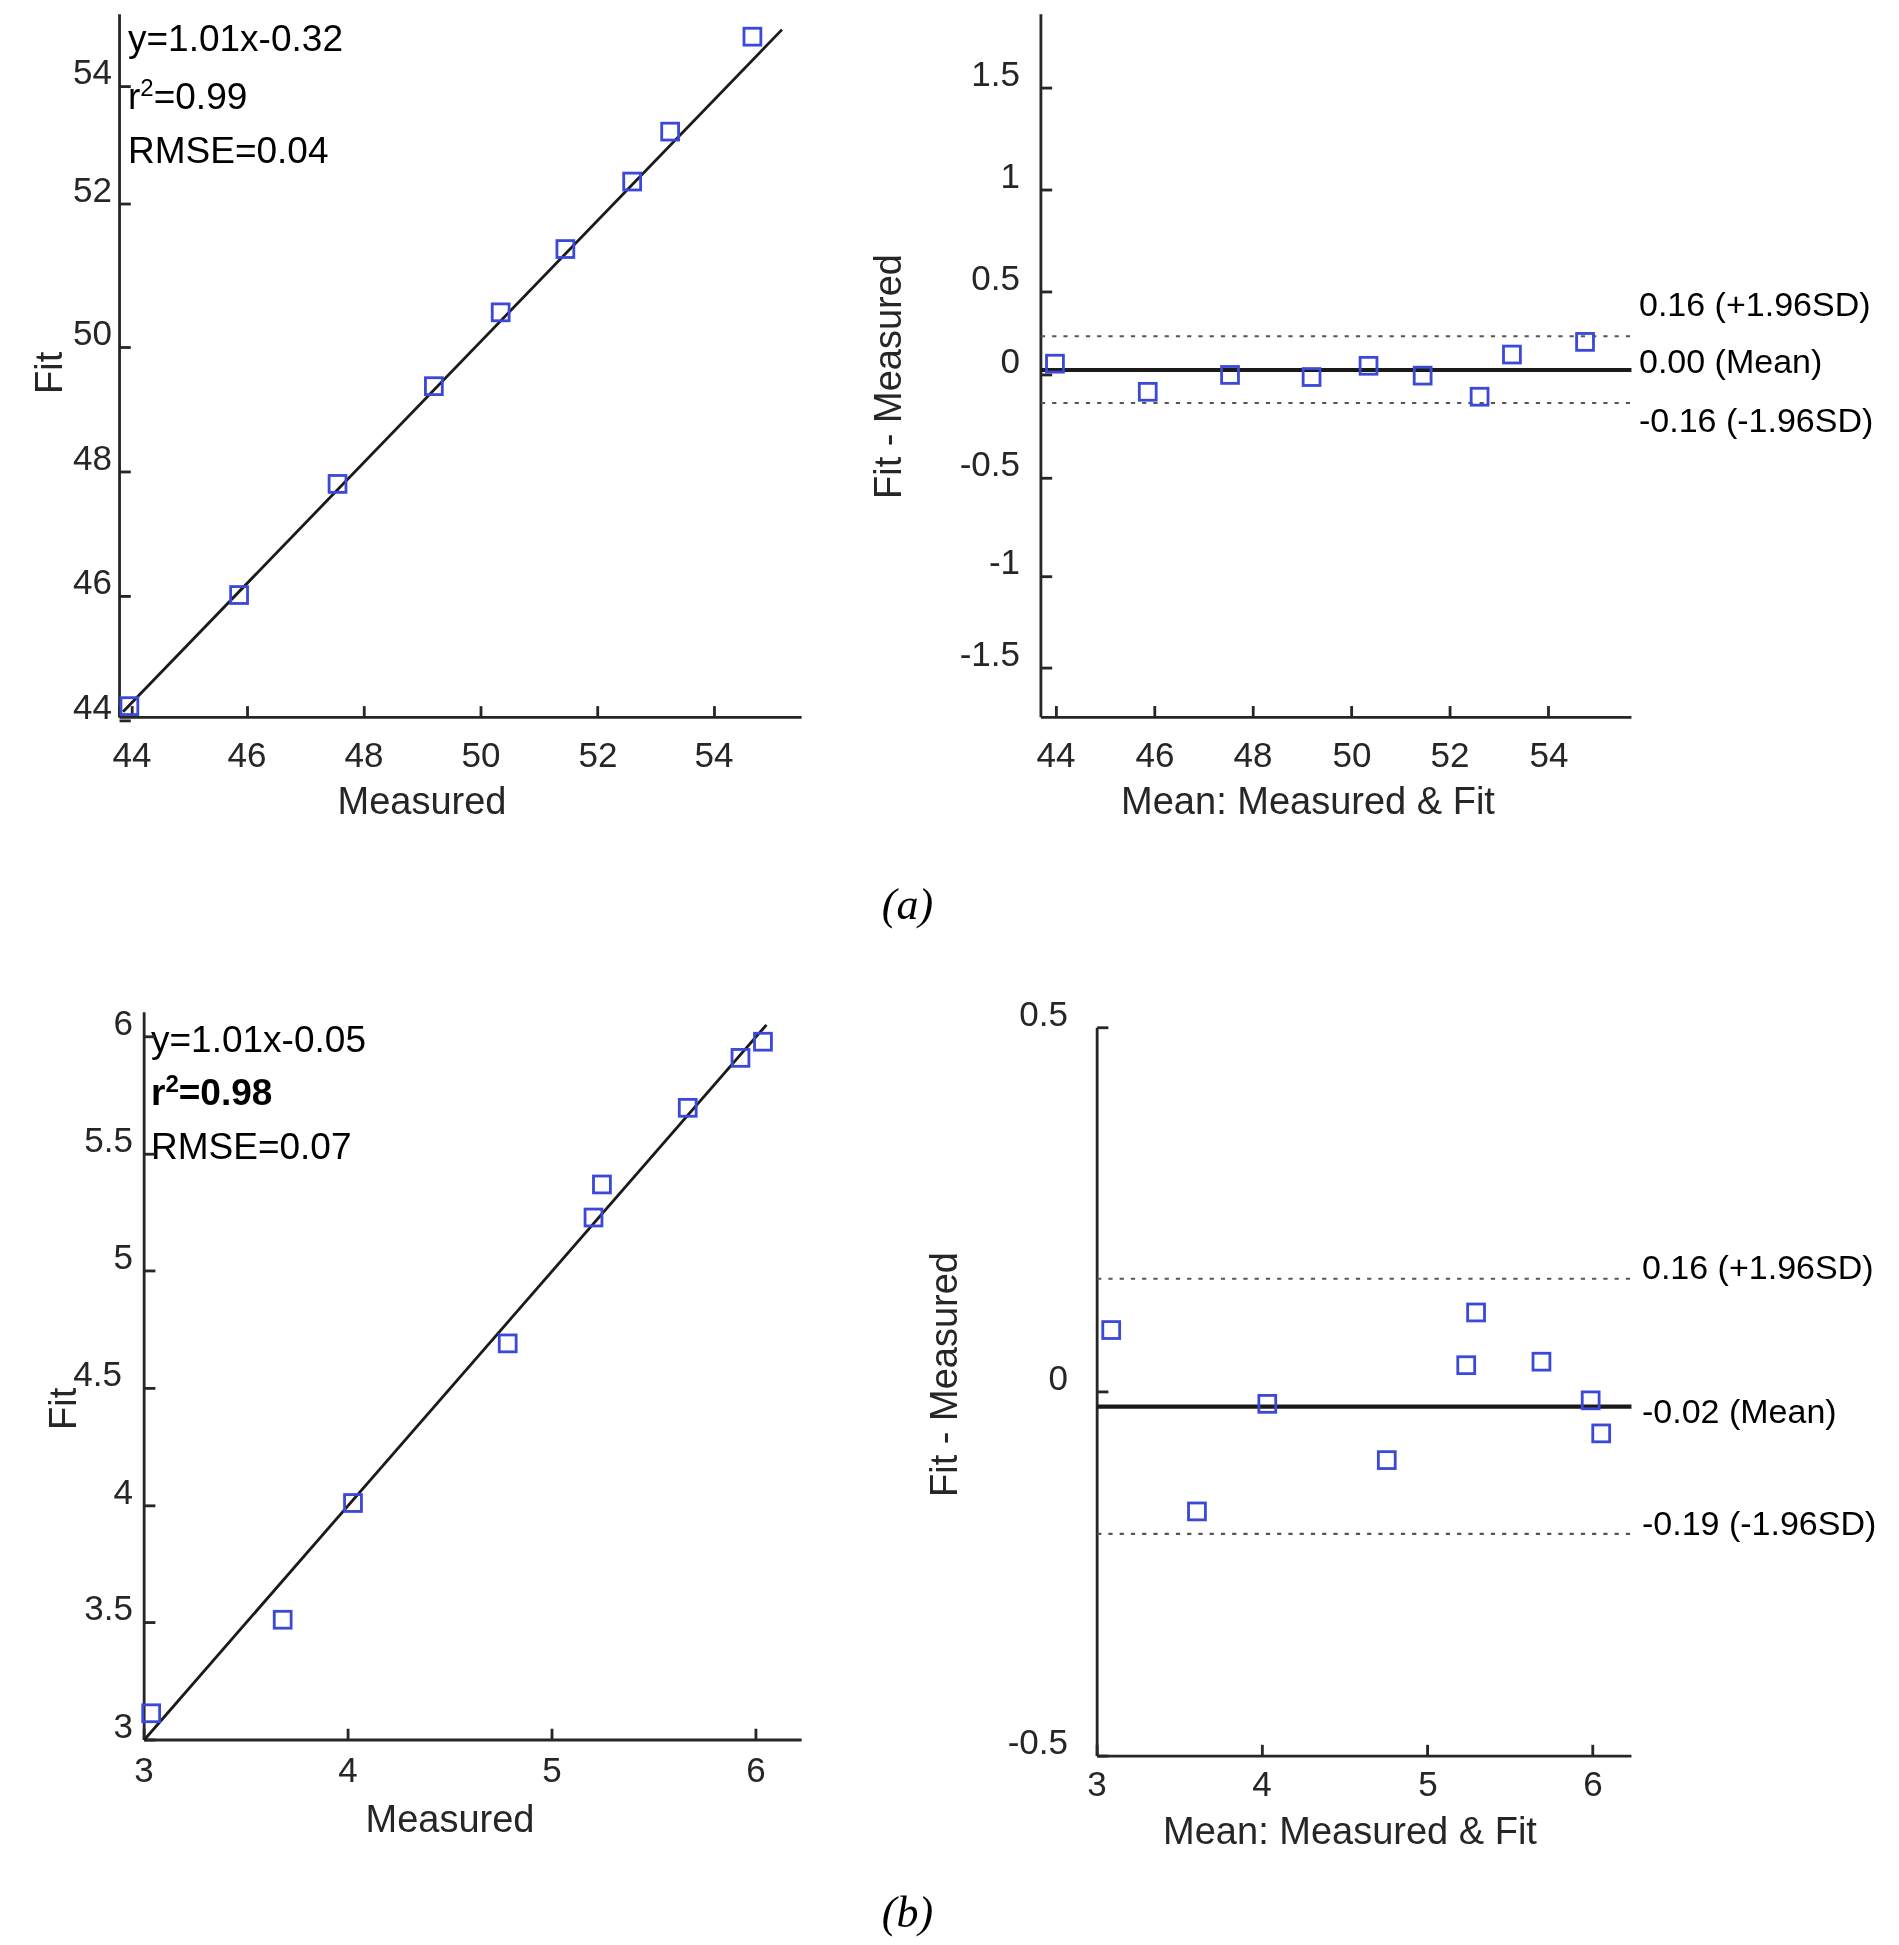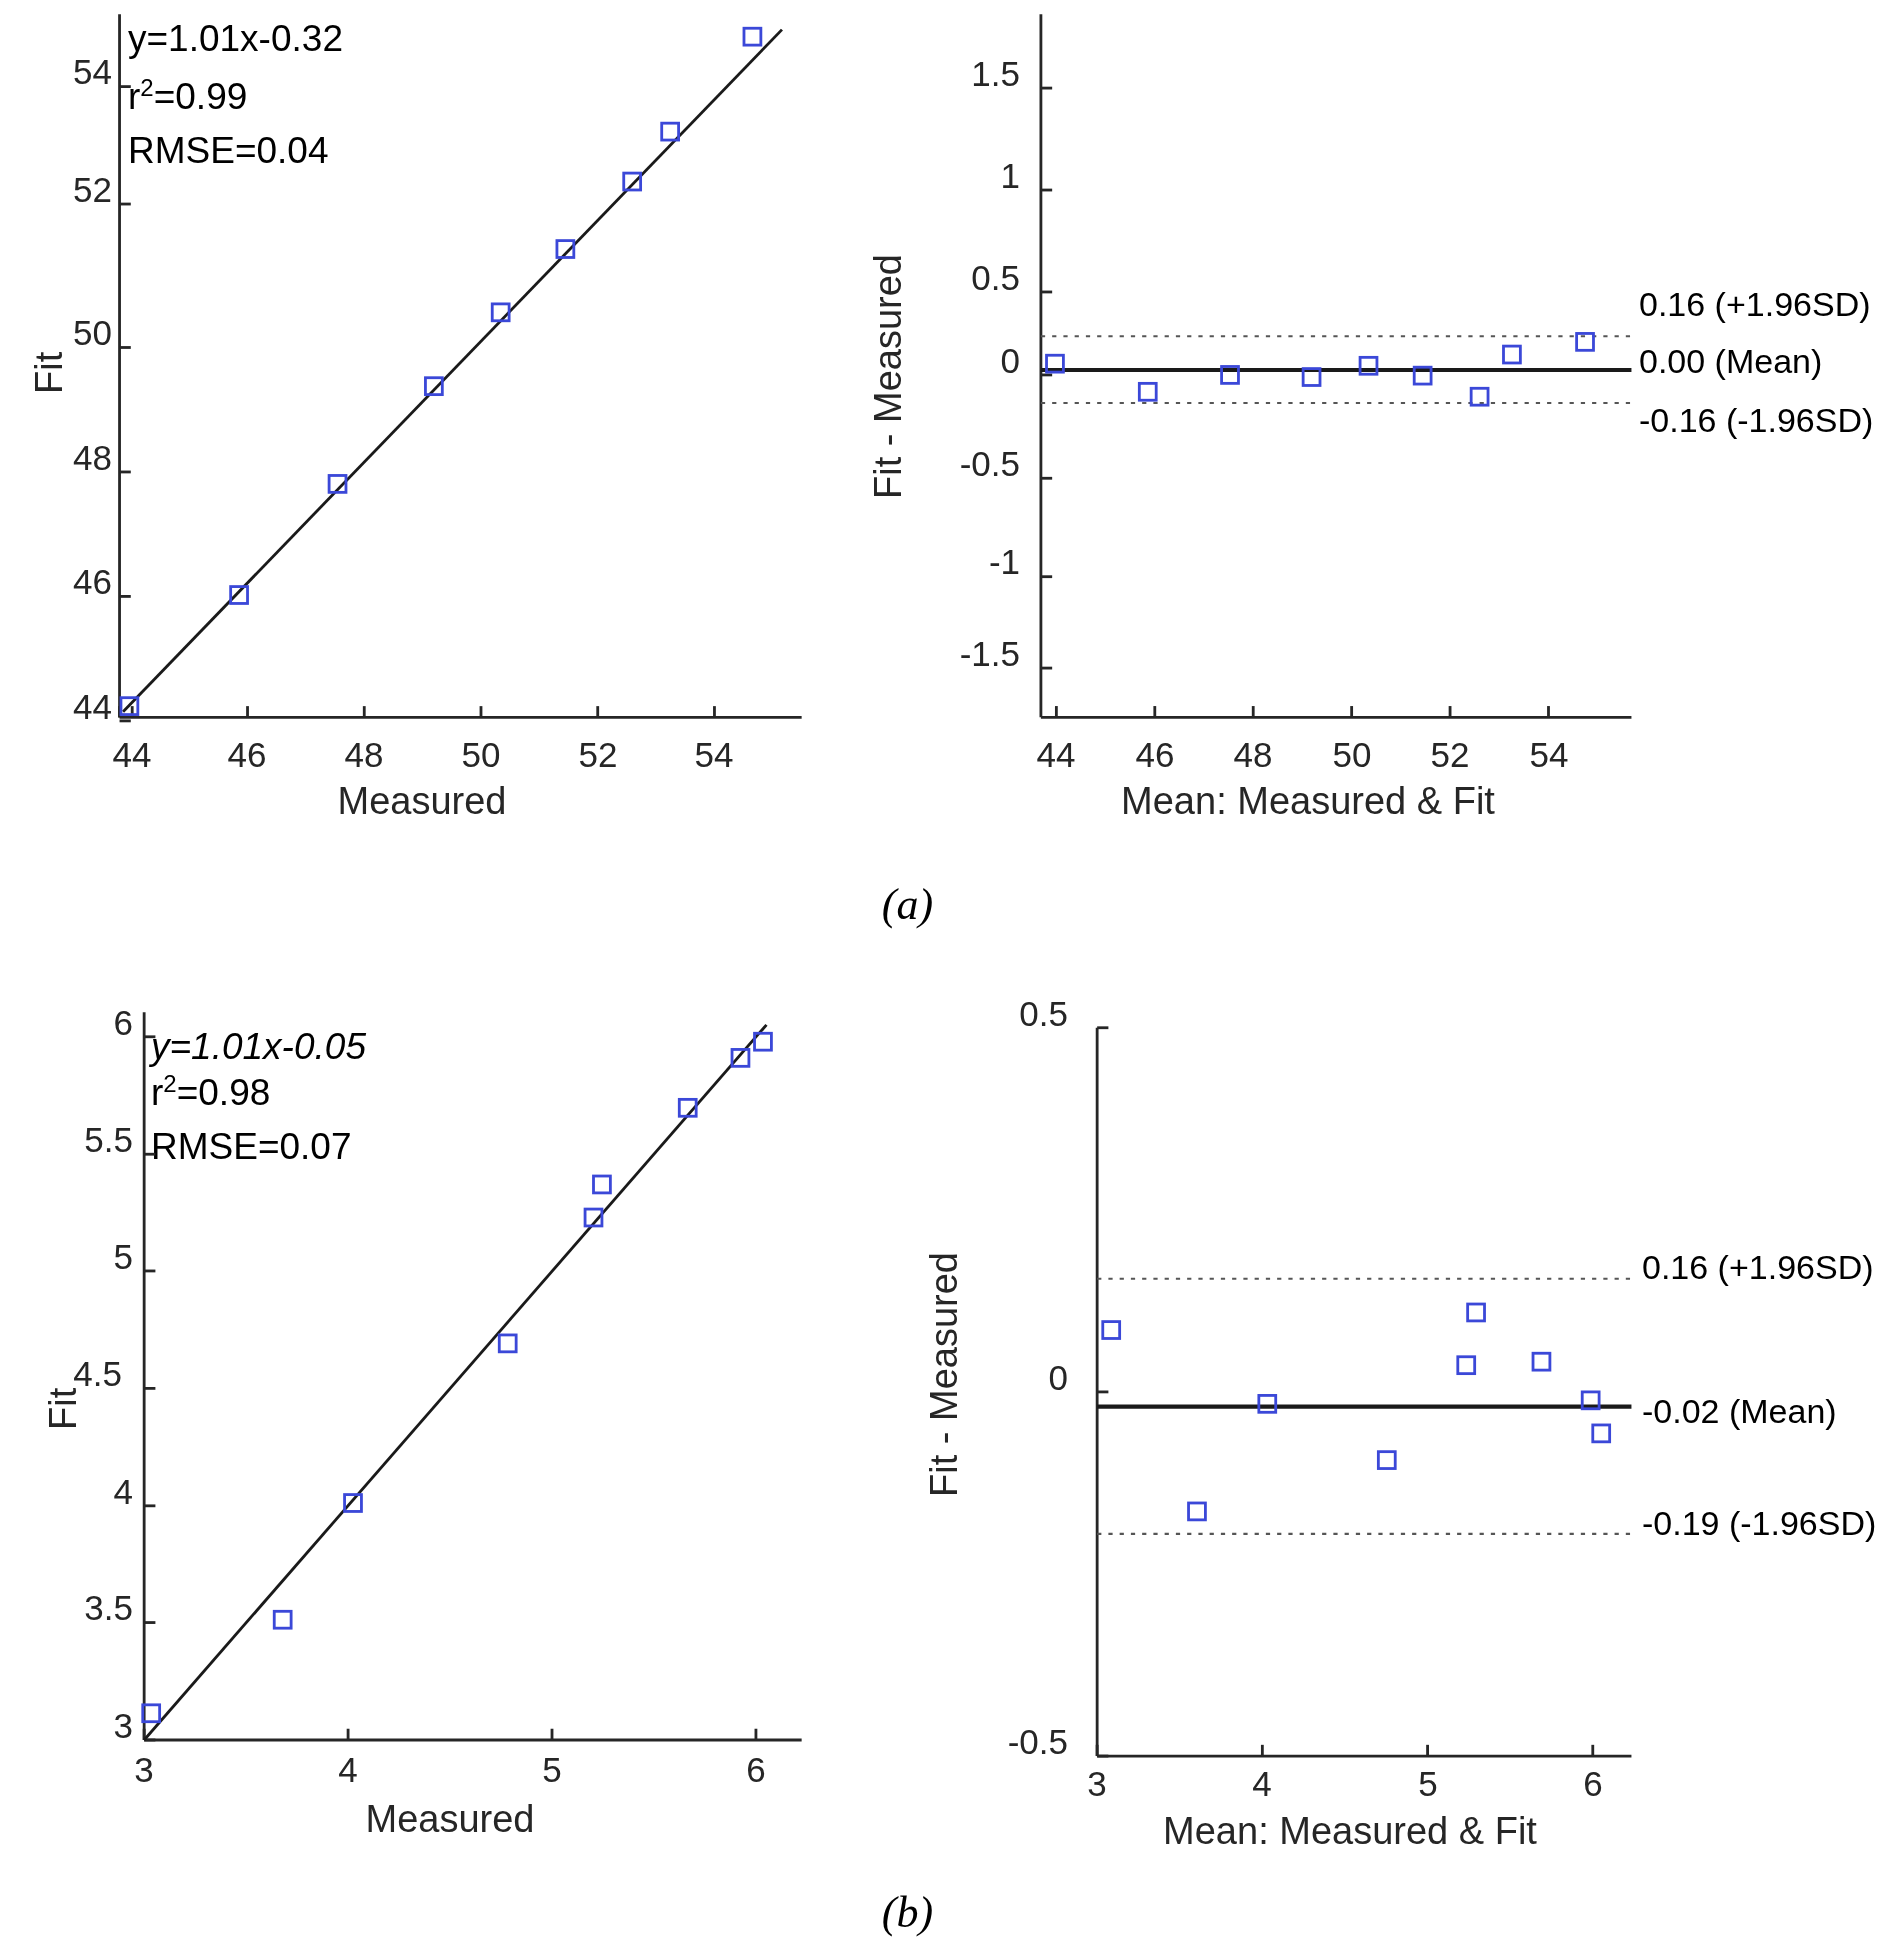--- a/index.html
+++ b/index.html
@@ -220,22 +220,22 @@
     <div class="tick-label y" style="left:42px; top:142px; width:91px;text-align:right;">5.5</div>
     <div class="tick-label y" style="left:42px; top:24.6px; width:91px;">6</div>
 
     <div class="tick-label x" style="left:144px; top:752px;">3</div>
     <div class="tick-label x" style="left:348px; top:752px;">4</div>
     <div class="tick-label x" style="left:552px; top:752px;">5</div>
     <div class="tick-label x" style="left:756px; top:752px;">6</div>
 
     <div class="axis-title" style="left:260px; top:800px; width:380px;">Measured</div>
 
-    <div class="annot" style="left:151px; top:28px;font-style:italic;">y=1.01x-0.05</div>
-    <div class="annot" style="left:151px; top:72px;">
+    <div class="annot" style="left:151px; top:21px;">y=1.01x-0.05</div>
+    <div class="annot" style="left:151px; top:72px;font-weight:bold;">
       <span>r</span><sup>2</sup><span>=0.98</span>
     </div>
     <div class="annot" style="left:151px; top:128px;">RMSE=0.07</div>
 
     <svg width="879" height="830" viewBox="0 0 1250 1180" style="position:absolute; left:0; top:0;">
       <line x1="205" y1="20" x2="205" y2="1055" stroke="#262626" stroke-width="4"></line>
       <line x1="205" y1="1055" x2="1140" y2="1055" stroke="#262626" stroke-width="4"></line>
       <g stroke="#262626" stroke-width="4">
         <line x1="205" y1="1055" x2="205" y2="1039"></line>
         <line x1="495" y1="1055" x2="495" y2="1039"></line>

